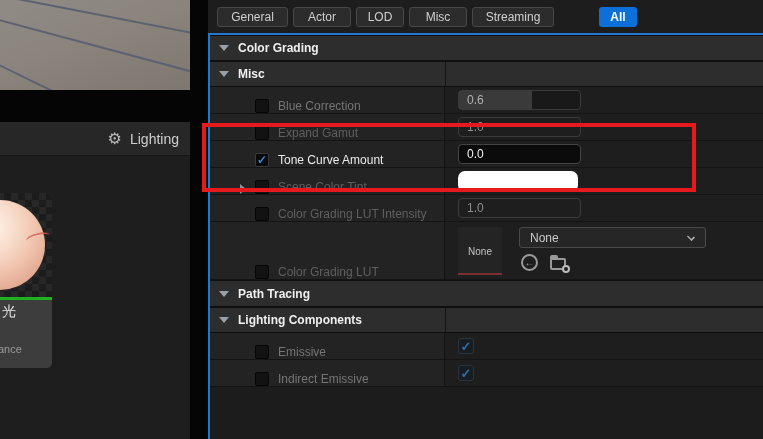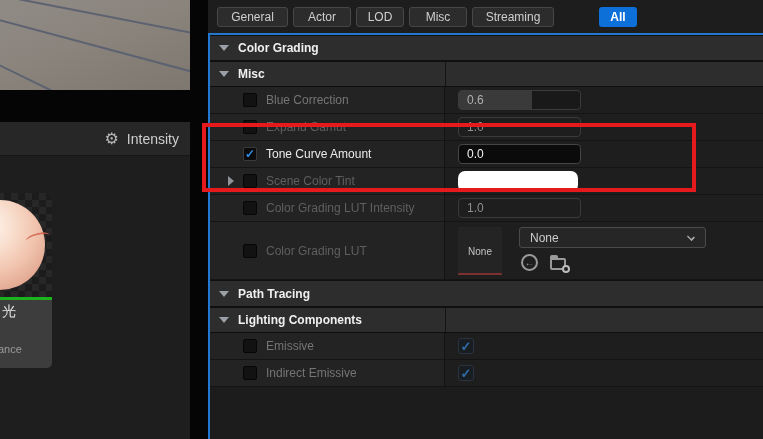--- a/index.html
+++ b/index.html
@@ -93,21 +93,21 @@
   }
   .tri-right {
     width:0; height:0; border-top:5px solid transparent; border-bottom:5px solid transparent;
     border-left:6px solid #8f9399;
   }
 
   .prop-row { display:flex; height:27px; flex:0 0 auto; border-bottom:1px solid #141414; }
   .prop-row.tall { height:58px; }
   .name-cell {
     width:235px; flex:0 0 auto; background:#232323; border-right:1px solid #131313;
-    display:flex; align-items:center; padding-left:18px;
+    display:flex; align-items:flex-end; padding-left:30px;
   }
   .expander-slot { width:15px; flex:0 0 auto; display:flex; align-items:center; }
   .override-cb {
     width:14px; height:14px; flex:0 0 auto; background:#121212;
     border:1px solid #060606; border-radius:2px; margin-right:9px; cursor:pointer;
     display:flex; align-items:center; justify-content:center;
     font-size:12px; font-weight:bold; line-height:1;
   }
   .override-cb.checked { background:#0a0a0a; border-color:#3a3a3a; color:#2e8ce8; }
   .prop-label { font-size:12px; color:#757575; white-space:nowrap; }
@@ -182,21 +182,21 @@
 <div id="viewport" class="abs">
   <div id="vp-line-1" class="vp-line"></div>
   <div id="vp-line-2" class="vp-line"></div>
   <div id="vp-line-3" class="vp-line"></div>
 </div>
 
 <div id="left-lower" class="abs"></div>
 
 <div id="settings-bar" class="abs">
   <span class="gear">⚙</span>
-  <span>Intensity</span>
+  <span>Lighting</span>
 </div>
 
 <div id="asset-card" class="abs">
   <div id="asset-thumb">
     <div id="asset-sphere"></div>
     <div id="asset-streak"></div>
   </div>
   <div id="asset-green-line" style="background: rgb(29, 179, 29);"></div>
   <div id="asset-title">光</div>
   <div id="asset-subtitle">ance</div>

